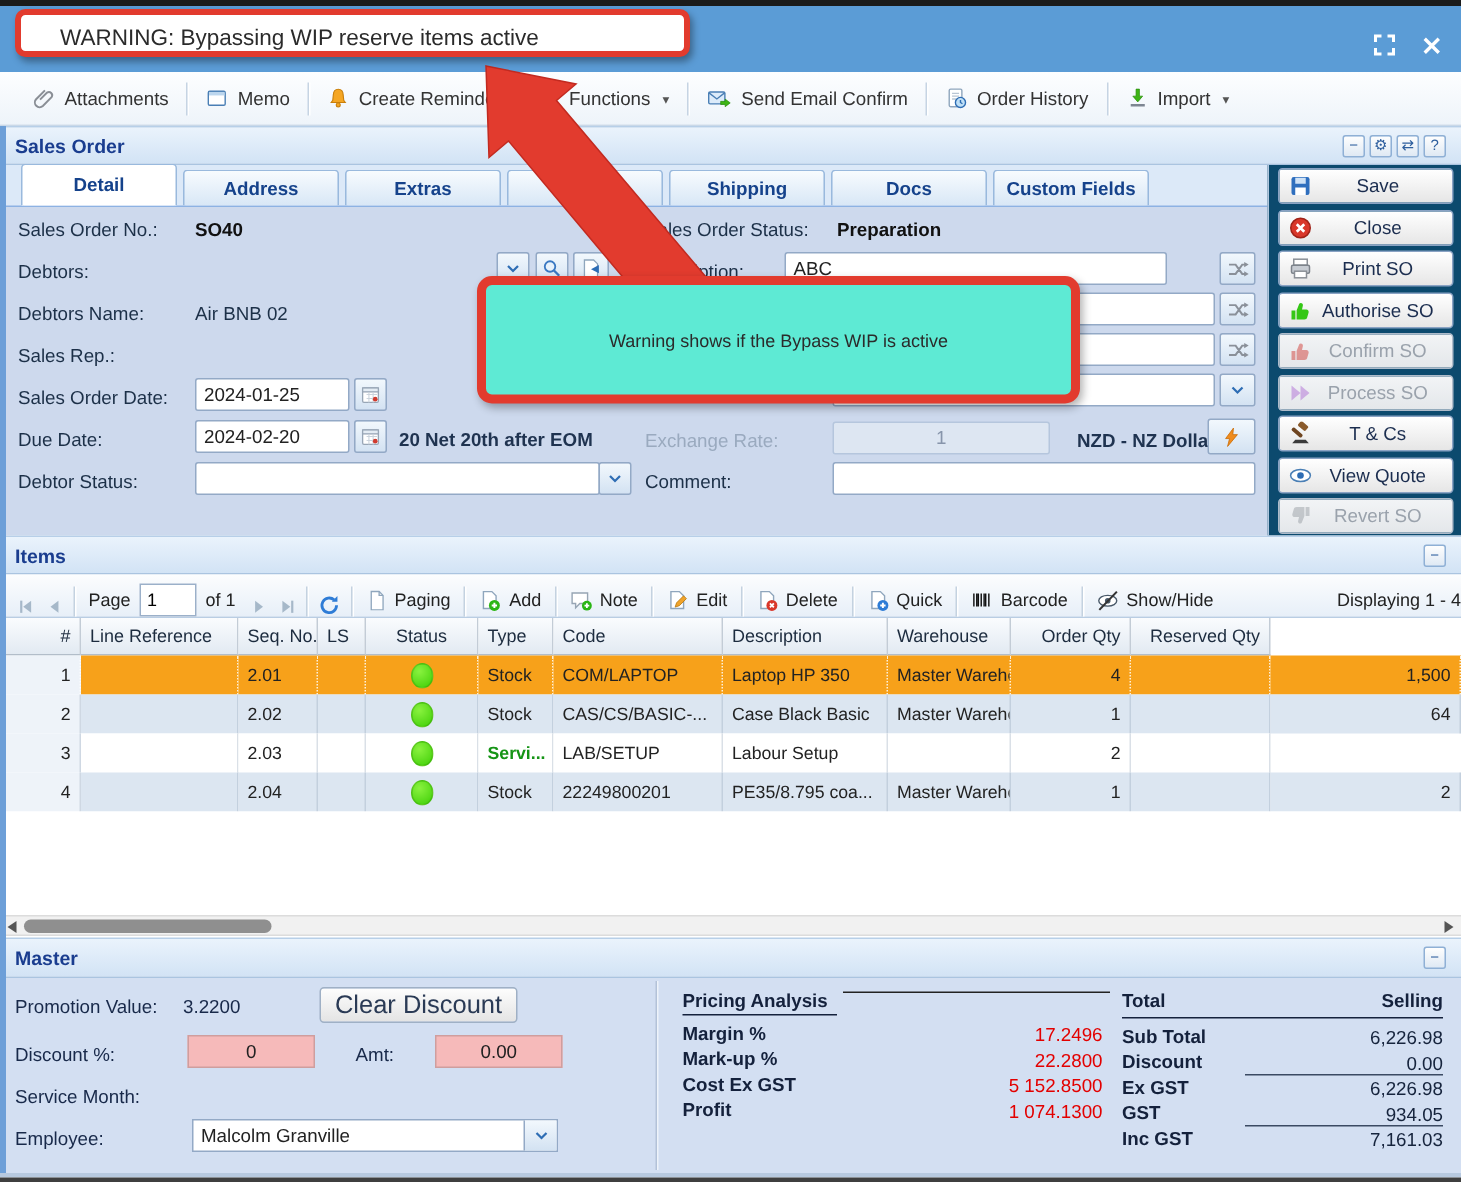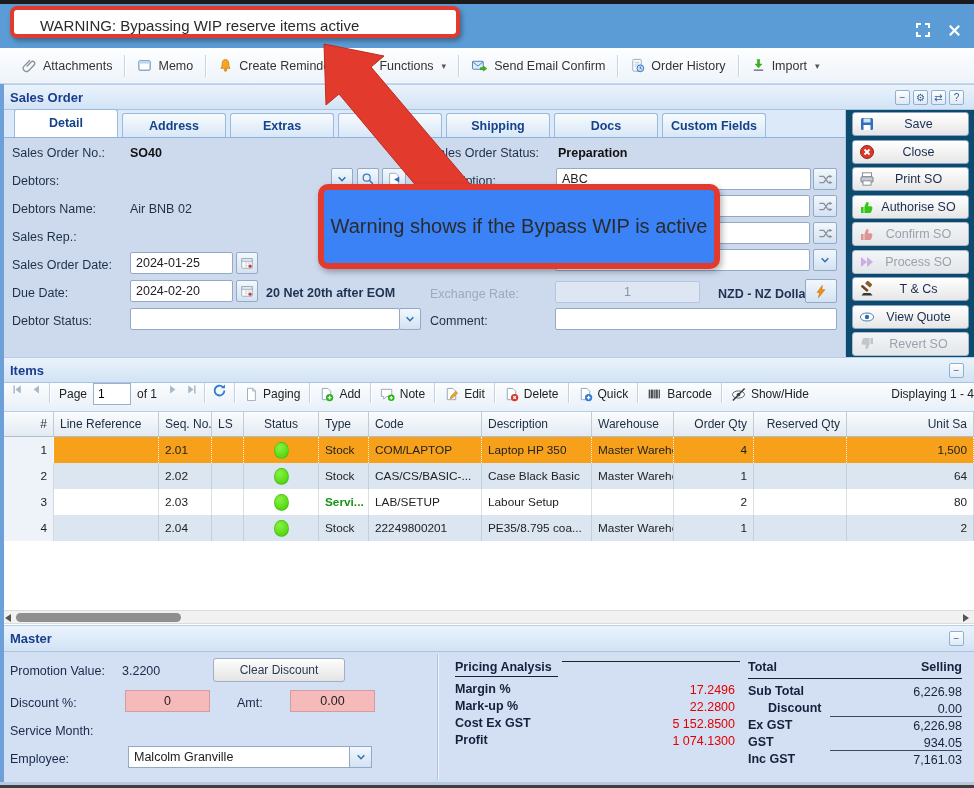--- a/index.html
+++ b/index.html
@@ -49,21 +49,21 @@
   
   .actioncol{left:845px;top:110px;width:129px;height:247px;background:#0c4a6e;border-left:1px solid #b0c6de}
   .abtn{position:absolute;left:6px;width:117px;height:24px;border:1px solid #8aa3c4;border-radius:3px;
        background:linear-gradient(#ffffff,#e6e6e6);display:flex;align-items:center;padding:0 6px;
        font-size:12.5px;color:#1b2d4f;box-sizing:border-box}
   .abtn span{flex:1;text-align:center}
   .abtn.disabled{color:#9aa2ac;background:linear-gradient(#f2f4f6,#e4e7ea);border-color:#aebbca}
   .abtn.disabled svg{opacity:.5}
   
   .gridtb{left:0;top:383px;width:974px;height:29px;background:linear-gradient(#fcfdfe,#e7eff8);
-       border-bottom:1px solid #b9cde3;display:flex;align-items:flex-start;padding-left:8px;box-sizing:border-box;font-size:12px}
+       border-bottom:1px solid #b9cde3;display:flex;align-items:flex-end;padding-left:8px;box-sizing:border-box;font-size:12px}
   .gtbtn{display:flex;align-items:center;gap:5px;padding:0 6px;height:22px;color:#222;white-space:nowrap}
   .gsep{width:1px;height:20px;background:#c4d2e0;box-shadow:1px 0 0 #fff;margin:0 3px}
   .pageinput{width:30px;height:18px;border:1px solid #9bb0c9;font-size:12px;text-align:left;padding-left:4px}
   .grid{left:4px;top:412px;width:970px;display:grid;
        grid-template-columns:50px 105px 53px 32px 75px 50px 113px 110px 82px 80px 93px 1fr}
   .gh{height:25px;line-height:25px;background:linear-gradient(#fafcfe,#e2eaf2);
        border-right:1px solid #c3ccd6;border-bottom:1px solid #b2bdc9;font-size:12px;color:#1d2c3f;
        padding:0 6px;white-space:nowrap;overflow:hidden;box-sizing:border-box}
   .gc{height:26px;line-height:26px;font-size:11.8px;padding:0 6px;border-right:1px solid rgba(150,165,185,.35);
        white-space:nowrap;overflow:hidden;box-sizing:border-box}
@@ -78,39 +78,39 @@
   
   .hscroll{left:0;top:610px;width:974px;height:14px;background:#f1f1f1;border-top:1px solid #dcdcdc;border-bottom:1px solid #dcdcdc}
   .thumb{position:absolute;left:16px;top:2px;width:165px;height:9px;border-radius:5px;background:#8f8f8f}
   .harr{position:absolute;top:3px;width:0;height:0;border-style:solid}
   
   .footer{left:0;top:652px;width:974px;height:130px;background:#d3dff2}
   .flab2{position:absolute;font-size:12.5px;color:#18294a;white-space:nowrap}
   .pinkin{position:absolute;height:22px;background:#f6baba;border:1px solid #cf9e9e;box-sizing:border-box;
        font-size:12.5px;line-height:20px;text-align:center;color:#222}
   .btn{position:absolute;border:1px solid #9fb0c5;border-radius:3px;background:linear-gradient(#fdfdfd,#e4e4e4);
-       font-size:12px;color:#2a3a55;text-align:center;box-sizing:border-box}
+       font-size:17px;color:#2a3a55;text-align:center;box-sizing:border-box}
   .combo{position:absolute;height:22px;background:#fff;border:1px solid #93a9c6;box-sizing:border-box;
        font-size:12.5px;line-height:20px;padding:0 5px;color:#222}
   .combo .cbx{position:absolute;right:0;top:0;width:21px;height:20px;border-left:1px solid #93a9c6;
        background:linear-gradient(#f2f8fd,#d3e2f2);display:flex;align-items:center;justify-content:center}
   .vdiv{position:absolute;left:437px;top:2px;width:1px;height:126px;background:#b3c2d8;box-shadow:1px 0 0 #eef3fa}
   .plab{position:absolute;font-weight:bold;font-size:12.5px;color:#14213c;white-space:nowrap}
   .pval{position:absolute;font-size:12.5px;color:#e30000;text-align:right;width:175px}
   .tlab{position:absolute;font-weight:bold;font-size:12.5px;color:#14213c;white-space:nowrap}
   .tval{position:absolute;font-size:12.5px;color:#16243d;text-align:right;width:132px}
   .tval.rule{border-bottom:1px solid #3b4a63}
   
   .leftedge{left:0;top:84px;width:4px;height:698px;background:#6d9fd8;z-index:6}
   .bottom1{left:0;top:782px;width:974px;height:3px;background:#b7c9df}
   .bottom2{left:0;top:785px;width:974px;height:3px;background:#3f3f3f}
   .arrowsvg{left:0;top:0;width:974px;height:788px;z-index:40;pointer-events:none}
-  .callout{left:318px;top:184px;width:402px;height:85px;background:#3b82f6;border:6px solid #e23b2e;
+  .callout{left:318px;top:184px;width:402px;height:85px;background:#5eead4;border:6px solid #e23b2e;
        border-radius:10px;z-index:45;box-shadow:2px 3px 6px rgba(0,0,0,.3);
-       display:flex;align-items:center;justify-content:center;font-size:20px;color:#2b2b2b}
+       display:flex;align-items:center;justify-content:center;font-size:12px;color:#2b2b2b}
   svg{display:block}
 </style>
 </head>
 <body>
 
 <div>
 
   <div class="abs top-strip"></div>
 
   <div class="abs titlebar">
@@ -287,21 +287,21 @@
     <div class="sbtn" style="left:399px;top:170px;width:22px">
         <svg width="10" height="8" viewBox="0 0 12 9">
           <path d="M2 2.5l4 4 4-4" stroke="#2e6db4" stroke-width="1.8" fill="none"></path>
         </svg>
       </div>
 
     <div class="flabel" style="left:430px;top:8px">Sales Order Status:</div>
     <div class="fvalue" style="left:558px;top:8px">Preparation</div>
 
     <div class="flabel" style="left:430px;top:36px">Description:</div>
-    <div class="tinput" style="left:556px;top:30px;width:255px">ABC</div>
+    <div class="tinput" style="left:523px;top:30px;width:255px">ABC</div>
     <div class="sbtn" style="left:813px;top:30px;width:24px">
         <svg width="15" height="13" viewBox="0 0 17 14">
           <path d="M1.5 3.5h5l5 7h2.5M1.5 10.5h5l5-7h2.5" stroke="#8a9099" stroke-width="1.5" fill="none"></path>
           <path d="M13 1.6L16.4 3.5 13 5.4zM13 8.6L16.4 10.5 13 12.4z" fill="#8a9099"></path>
         </svg>
       </div>
 
     <div class="tinput" style="left:555px;top:57px;width:255px"></div>
     <div class="sbtn" style="left:813px;top:57px;width:24px">
         <svg width="15" height="13" viewBox="0 0 17 14">
@@ -520,21 +520,20 @@
     <div class="gh">Line Reference</div>
     <div class="gh">Seq. No.</div>
     <div class="gh">LS</div>
     <div class="gh" style="text-align:center">Status</div>
     <div class="gh">Type</div>
     <div class="gh">Code</div>
     <div class="gh">Description</div>
     <div class="gh">Warehouse</div>
     <div class="gh num">Order Qty</div>
     <div class="gh num">Reserved Qty</div>
-    <div class="gh num">Unit Sa</div>
   </div>
   <div class="abs grid rowsel" style="top:437px">
     <div class="gc num" style="background:#eef3f9">1</div>
     <div class="gc"></div>
     <div class="gc">2.01</div>
     <div class="gc"></div>
     <div class="gc">
         <div class="dot"></div>
       </div>
     <div class="gc">Stock</div>
@@ -568,21 +567,20 @@
     <div class="gc"></div>
     <div class="gc">
         <div class="dot"></div>
       </div>
     <div class="gc service">Servi...</div>
     <div class="gc">LAB/SETUP</div>
     <div class="gc">Labour Setup</div>
     <div class="gc"></div>
     <div class="gc num">2</div>
     <div class="gc"></div>
-    <div class="gc num">80</div>
   </div>
   <div class="abs grid rowalt" style="top:515px">
     <div class="gc num" style="background:#eef3f9">4</div>
     <div class="gc"></div>
     <div class="gc">2.04</div>
     <div class="gc"></div>
     <div class="gc">
         <div class="dot"></div>
       </div>
     <div class="gc">Stock</div>
@@ -642,21 +640,21 @@
     <div class="plab" style="left:455px;top:64px">Cost Ex GST</div>
     <div class="pval" style="left:560px;top:65px">5 152.8500</div>
     <div class="plab" style="left:455px;top:81px">Profit</div>
     <div class="pval" style="left:560px;top:82px">1 074.1300</div>
 
     <div class="tlab" style="left:748px;top:8px">Total</div>
     <div class="tlab" style="left:830px;top:8px;width:132px;text-align:right">Selling</div>
     <div style="position:absolute;left:748px;top:26px;width:214px;border-top:1.5px solid #14213c"></div>
     <div class="tlab" style="left:748px;top:32px">Sub Total</div>
     <div class="tval" style="left:830px;top:33px">6,226.98</div>
-    <div class="tlab" style="left:768px;top:49px">Discount</div>
+    <div class="tlab" style="left:748px;top:49px">Discount</div>
     <div class="tval rule" style="left:830px;top:50px">0.00</div>
     <div class="tlab" style="left:748px;top:66px">Ex GST</div>
     <div class="tval" style="left:830px;top:67px">6,226.98</div>
     <div class="tlab" style="left:748px;top:83px">GST</div>
     <div class="tval rule" style="left:830px;top:84px">934.05</div>
     <div class="tlab" style="left:748px;top:100px">Inc GST</div>
     <div class="tval" style="left:830px;top:101px">7,161.03</div>
   </div>
 
   <div class="abs leftedge"></div>

